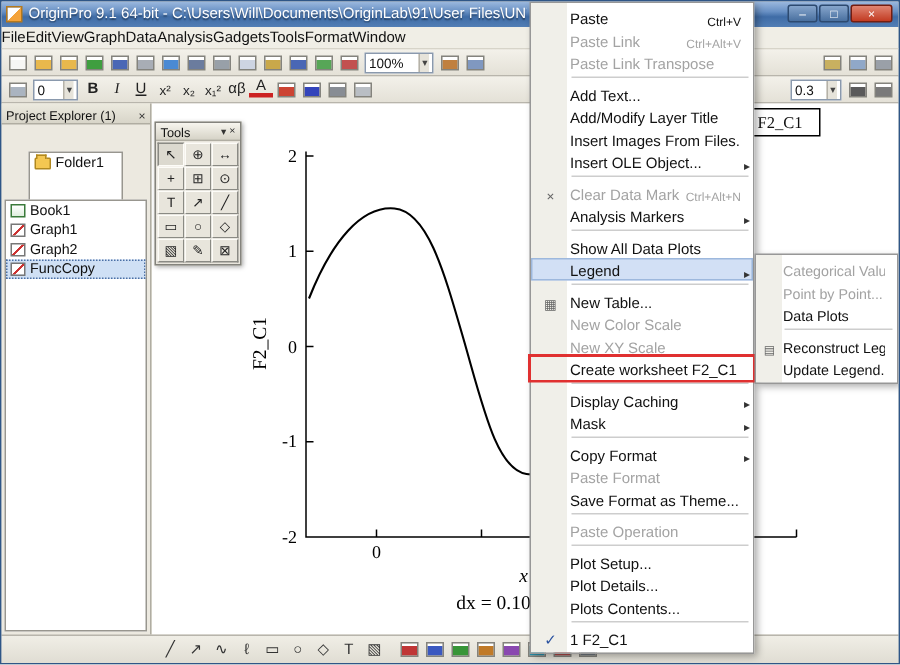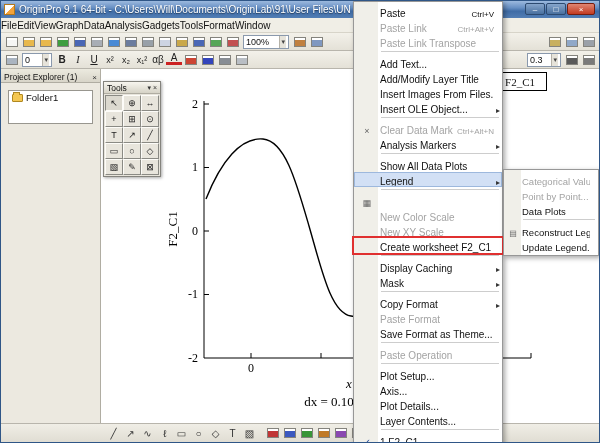--- a/index.html
+++ b/index.html
@@ -27,21 +27,21 @@
 .txtbtn{width:16px;height:15px;display:inline-flex;align-items:center;justify-content:center;font-size:10px;color:#222;flex:0 0 16px}
 .txtbtn.bold{font-weight:bold}.txtbtn.italic{font-style:italic;font-family:"Liberation Serif",serif}.txtbtn.underline{text-decoration:underline}
 .txtbtn.superscript,.txtbtn.subscript,.txtbtn.super-subscript{font-size:9px}
 .txtbtn.font-color{border-bottom:3px solid #cc2222;height:13px}
 .tright{margin-left:auto;display:flex;align-items:center}
 
 
 .pe{position:absolute;left:0;top:68px;width:100px;bottom:19px;background:#ece9e0;z-index:5;border-right:1px solid #b0ada2}
 .pehead{height:14px;background:linear-gradient(#eceadf,#d8d5c9);border-bottom:1px solid #b0ada2;font-size:8.5px;display:flex;align-items:flex-end;padding:0 3px;white-space:nowrap}
 .peclose{margin-left:auto;font-size:8px;color:#333}
-.petree{height:34px;background:#fff;border:1px solid #98968f;margin:7px;overflow:hidden}
+.petree{height:44px;background:#fff;border:1px solid #98968f;margin:18px;overflow:hidden}
 .pelist{position:absolute;top:64px;bottom:2px;left:2px;right:2px;background:#fff;border:1px solid #98968f;overflow:hidden}
 .perow{height:13px;display:flex;align-items:center;font-size:9.5px;padding-left:3px;gap:3px;white-space:nowrap}
 .perow.sel{background:#cfe0f5;outline:1px dotted #4a6fa5;outline-offset:-1px}
 .fldicon{width:11px;height:8px;background:#f4c752;border:1px solid #b08820;border-radius:1px;position:relative;flex:0 0 11px}
 .fldicon::before{content:"";position:absolute;left:0;top:-3px;width:5px;height:2px;background:#f4c752;border:1px solid #b08820;border-bottom:none}
 .wbicon{width:10px;height:9px;border:1px solid #3a7a3a;background:linear-gradient(#fff,#dfeede);flex:0 0 10px}
 .gricon{width:10px;height:9px;border:1px solid #777;background:linear-gradient(135deg,#fff 45%,#c33 45%,#c33 58%,#fff 58%);flex:0 0 10px}
 
 
 .tpal{position:absolute;left:102px;top:80px;width:58px;z-index:25;border:1px solid #84837d;background:#e8e5dc;box-shadow:1px 1px 3px rgba(0,0,0,.35)}
@@ -247,20 +247,38 @@
 
   <div class="pe">
     <div class="pehead">
       <span>Project Explorer (1)</span>
       <span class="peclose">×</span>
     </div>
     <div class="petree" id="petree">
         <div class="perow">
           <span class="fldicon"></span>
           <span>Folder1</span>
+        </div>
+      </div>
+    <div class="pelist" id="pelist">
+        <div class="perow">
+          <span class="wbicon"></span>
+          <span>Book1</span>
+        </div>
+        <div class="perow">
+          <span class="gricon"></span>
+          <span>Graph1</span>
+        </div>
+        <div class="perow">
+          <span class="gricon"></span>
+          <span>Graph2</span>
+        </div>
+        <div class="perow sel">
+          <span class="gricon"></span>
+          <span>FuncCopy</span>
         </div>
       </div>
   </div>
 
   <div class="tpal">
     <div class="tphead">
       <span>Tools</span>
       <span class="tpbtn" style="margin-left:auto">▾</span>
       <span class="tpbtn">×</span>
     </div>
@@ -333,20 +351,21 @@
         <span class="mlab">Show All Data Plots</span>
       </div>
       <div class="mrow mhl">
         <span class="mgut"></span>
         <span class="mlab">Legend</span>
         <span class="marr">▸</span>
       </div>
       <div class="msep"></div>
       <div class="mrow">
         <span class="mgut">▦</span>
+        <span class="mlab">New Table...</span>
       </div>
       <div class="mrow mdis">
         <span class="mgut"></span>
         <span class="mlab">New Color Scale</span>
       </div>
       <div class="mrow mdis">
         <span class="mgut"></span>
         <span class="mlab">New XY Scale</span>
       </div>
       <div class="mrow mann">
@@ -383,29 +402,25 @@
         <span class="mgut"></span>
         <span class="mlab">Paste Operation</span>
       </div>
       <div class="msep"></div>
       <div class="mrow">
         <span class="mgut"></span>
         <span class="mlab">Plot Setup...</span>
       </div>
       <div class="mrow">
         <span class="mgut"></span>
-        <span class="mlab">Axis...</span>
-      </div>
-      <div class="mrow">
-        <span class="mgut"></span>
         <span class="mlab">Plot Details...</span>
       </div>
       <div class="mrow">
         <span class="mgut"></span>
-        <span class="mlab">Layer Contents...</span>
+        <span class="mlab">Plots Contents...</span>
       </div>
       <div class="msep"></div>
       <div class="mrow">
         <span class="mgut mchk">✓</span>
         <span class="mlab">1  F2_C1</span>
       </div>
     </div>
 
   <div class="smenu" id="smenu">
       <div class="mrow mdis">

